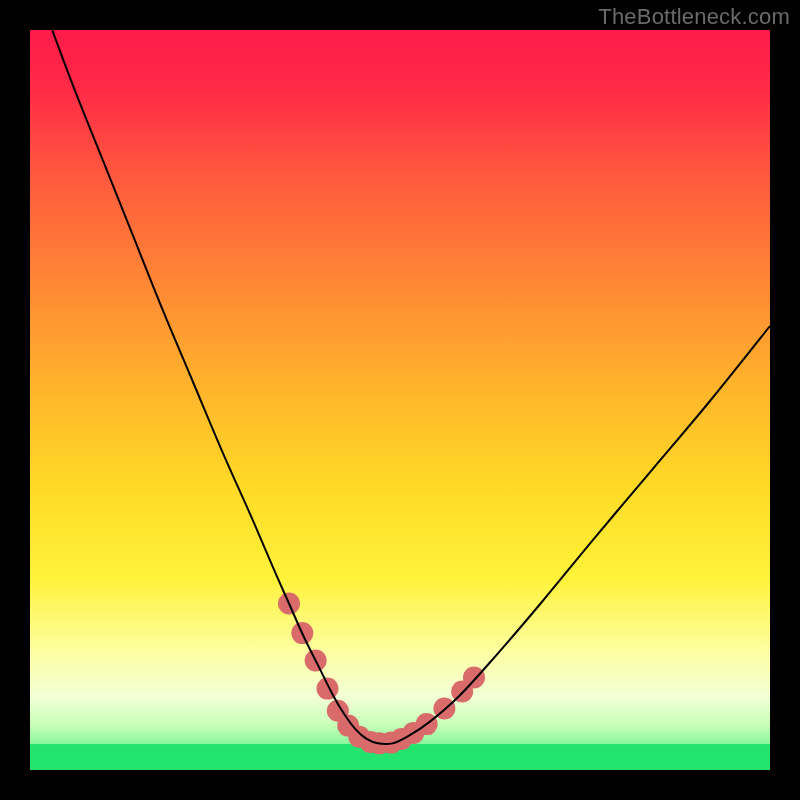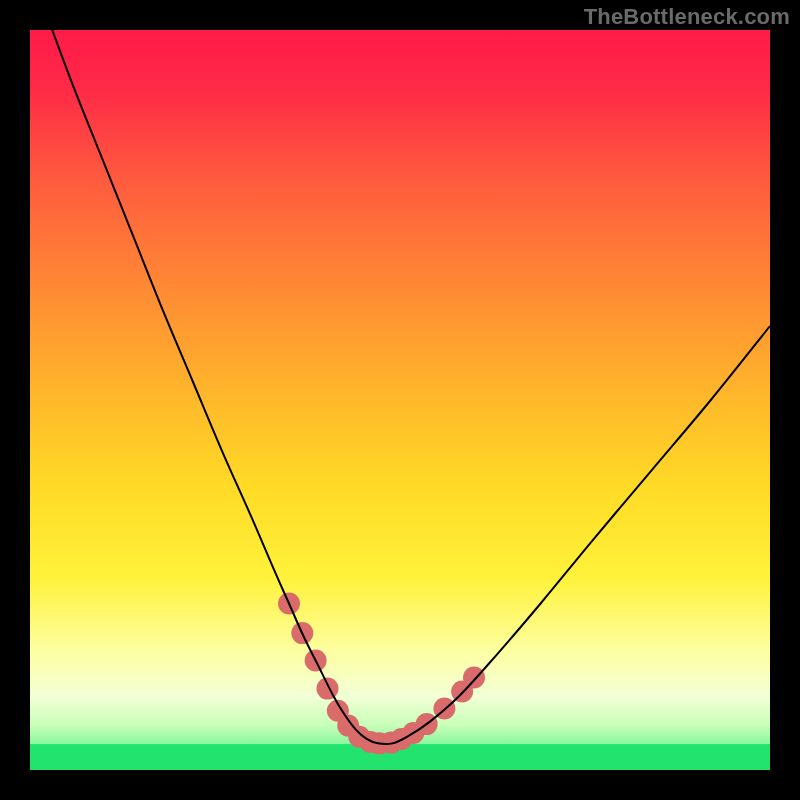--- a/index.html
+++ b/index.html
@@ -29,21 +29,21 @@
     display: block;
     width: 740px;
     height: 740px;
   }
   .watermark {
     position: absolute;
     top: 4px;
     right: 10px;
     color: #6a6a6a;
     font-size: 22px;
-    font-weight: 700;
+    font-weight: 400;
     letter-spacing: 0.2px;
     user-select: none;
   }
 </style>
 </head>
 <body>
 
 <div class="stage">
   <div class="watermark">TheBottleneck.com</div>
 

